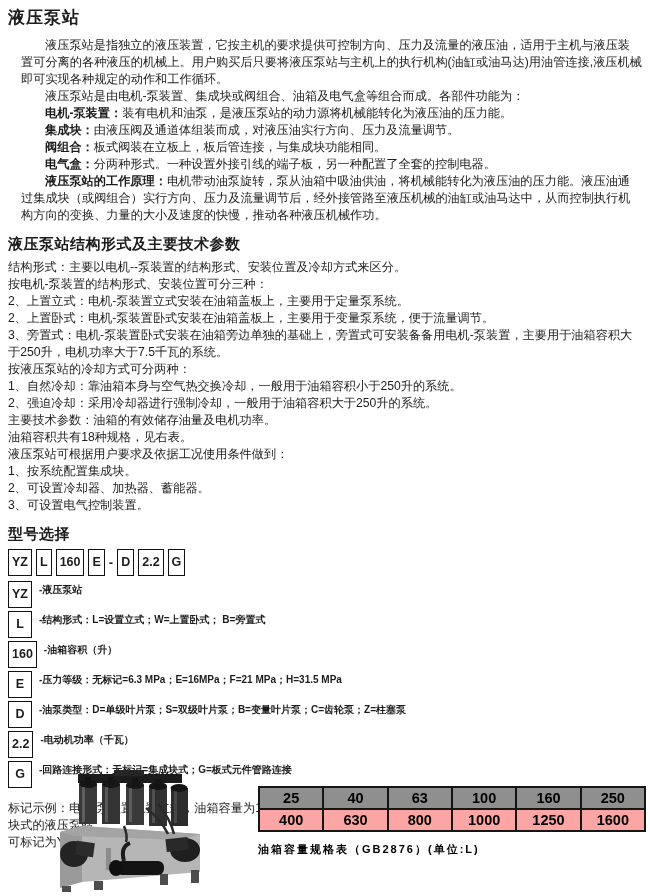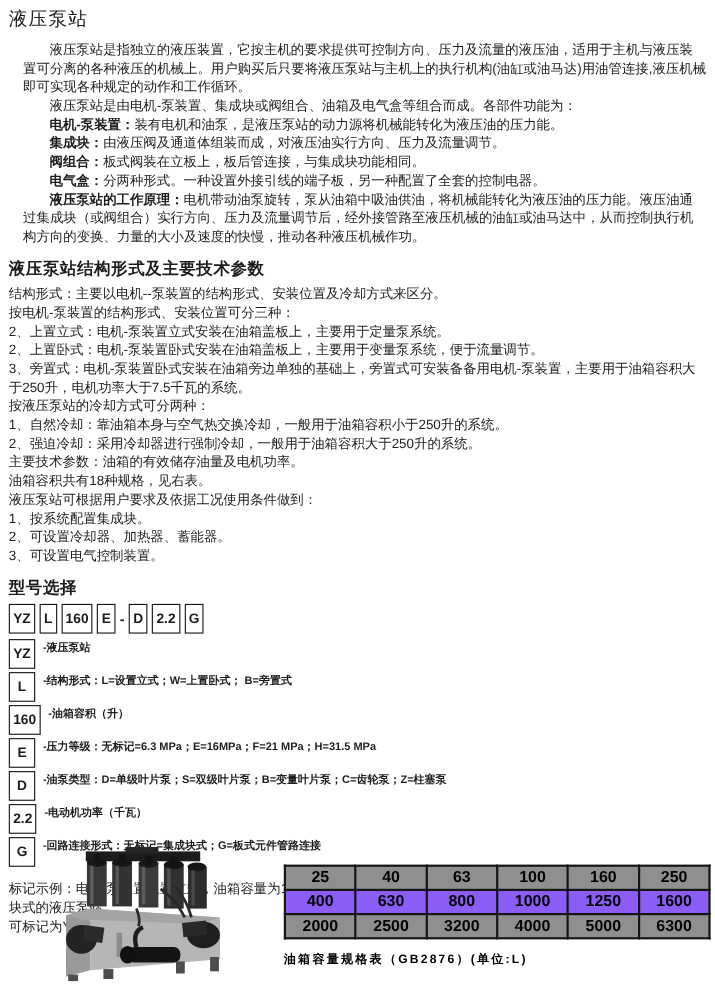--- a/index.html
+++ b/index.html
@@ -2,21 +2,21 @@
 <html><head>
 <meta charset="utf-8">
 <style>
   html,body { margin:0; padding:0; }
   body {
     width:650px; height:896px; background:#ffffff; position:relative; overflow:hidden;
     font-family:"Liberation Sans", sans-serif; color:#1c1c1c;
     -webkit-font-smoothing:antialiased;
   }
   .page { padding:4px 8px 0 8px; }
-  h1 { font-size:17px; font-weight:normal; margin:2px 0 8px 0; letter-spacing:1px; }
+  h1 { font-size:17px; font-weight:bold; margin:2px 0 8px 0; letter-spacing:1px; }
   h2 { font-size:15px; font-weight:bold; margin:11px 0 5px 0; letter-spacing:0.5px; }
   p { margin:0; font-size:12.2px; line-height:17px; }
   .ind { text-indent:24px;margin-left:13px; }
   .lbl { font-weight:bold; }
   .model-line { display:flex; align-items:center; gap:4px; margin:3px 0 5px 0; }
   .box {
     display:inline-block; border:1.5px solid #111; padding:5px 3px;
     font-weight:bold; font-size:12.5px; line-height:15px; background:#fff; white-space:nowrap;
   }
   .dash { font-weight:bold; font-size:13px; }
@@ -26,21 +26,21 @@
   .example { margin-top:12px; }
   .bottom { position:absolute; left:0; top:766px; width:650px; height:130px; }
   .photo { position:absolute; left:54px; top:2px; }
   .tbl-wrap { position:absolute; left:258px; top:20px; width:388px; }
   table { border-collapse:collapse; width:388px; table-layout:fixed; }
   td {
     border:2px solid #151515; text-align:center; font-weight:bold;
     font-size:14.5px; height:18px; padding:1px 0; color:#000;
   }
   tr.gray td { background:#8f8f8f; }
-  tr.white td { background:#8b5cf6; }
+  tr.white td { background:#fca5a5; }
   .caption {
     margin-top:10px; text-align:left; font-size:11px; font-weight:bold;
     letter-spacing:2px; color:#000;
   }
 </style>
 </head>
 <body>
 
 <div class="page">
 
@@ -192,25 +192,17 @@
           <td>250</td>
         </tr>
         <tr class="white">
           <td>400</td>
           <td>630</td>
           <td>800</td>
           <td>1000</td>
           <td>1250</td>
           <td>1600</td>
         </tr>
-        <tr class="gray">
-          <td>2000</td>
-          <td>2500</td>
-          <td>3200</td>
-          <td>4000</td>
-          <td>5000</td>
-          <td>6300</td>
-        </tr>
       </tbody>
     </table>
     <div class="caption">油箱容量规格表（GB2876）(单位:L)</div>
   </div>
 </div>
 
 </body></html>

